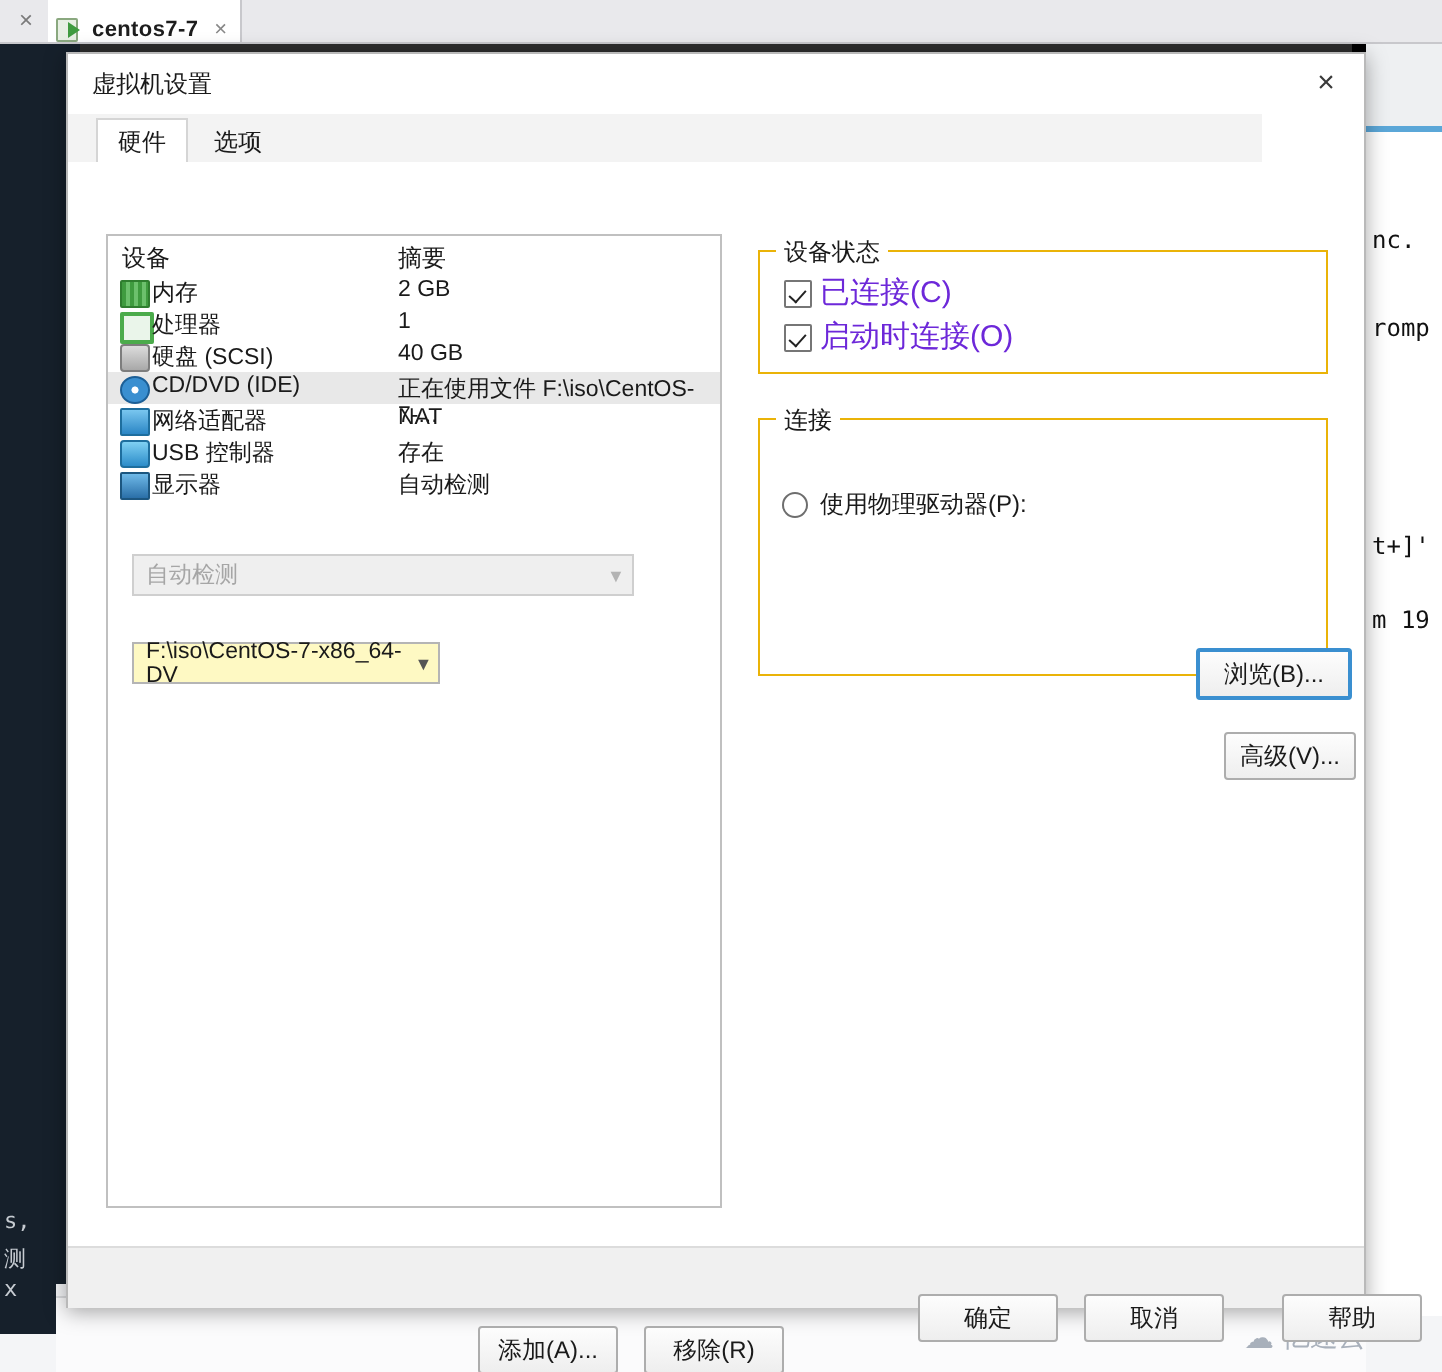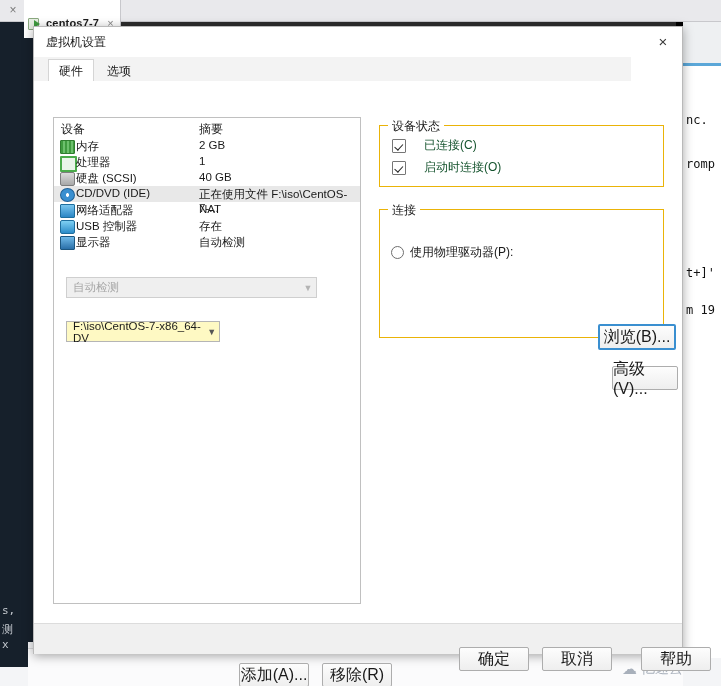--- a/index.html
+++ b/index.html
@@ -20,24 +20,24 @@
     background: #e9e9ec;
     border-bottom: 1px solid #c8c8cc;
   }
   .bg-tab-closeall {
     position: absolute; left: 6px; top: 3px;
     width: 14px; height: 14px;
     color: #7a7a7a; font-size: 12px; line-height: 14px; text-align: center;
   }
   .bg-tab {
     position: absolute; left: 24px; top: 0px;
-    height: 21px; padding: 17px 6px 0 4px;
+    height: 21px; padding: 0 6px 0 4px;
     background: #ffffff;
     border-right: 1px solid #c8c8cc;
-    display: flex; align-items: flex-start; gap: 5px;
+    display: flex; align-items: flex-end; gap: 5px;
     font-size: 11px; color: #1d1d1d;
   }
   .bg-tab-icon {
     width: 13px; height: 13px; position: relative; flex: none;
   }
   .bg-tab-icon .sq {
     position:absolute; left:0; top:1px; width:9px; height:10px;
     border: 1px solid #8aa87f; background: #e7efe3; border-radius: 1px;
   }
   .bg-tab-icon .tri {
@@ -198,22 +198,22 @@
     position: absolute; border: 1px solid #eab308; background: #ffffff;
   }
   .group-title {
     position: absolute; top: -8px; left: 8px; padding: 0 4px;
     background: #ffffff; font-size: 12px; color: #1a1a1a;
   }
   .grp-status { left: 345px; top: 44px; width: 283px; height: 60px; }
   .grp-conn   { left: 345px; top: 128px; width: 283px; height: 127px; }
 
   .chk-row {
-    position: absolute; left: 12px; font-size: 12px; color: #14532d;
-    display: flex; align-items: center; gap: 18px;
+    position: absolute; left: 12px; font-size: 15px; color: #6d28d9;
+    display: flex; align-items: center; gap: 4px;
   }
   .chk {
     width: 12px; height: 12px; border: 1px solid #767676; background:#fff;
     position: relative; flex: none; border-radius: 1px;
   }
   .chk.on::after {
     content:""; position:absolute; left:2px; top:5px;
     width: 4px; height: 7px; border: solid #222; border-width: 0 1.6px 1.6px 0;
     transform: rotate(42deg) translate(-1px,-3px);
   }
@@ -243,21 +243,21 @@
     font-size: 9px; color:#555;
   }
   .combo.disabled .arrow { color:#b3b3b3; }
   .cb-phys { left: 32px; top: 196px; width: 243px; }
   .cb-iso  { left: 32px; top: 240px; width: 146px; }
 
   .btn {
     position: absolute; height: 22px;
     background: linear-gradient(#fdfdfd,#eeeeee);
     border: 1px solid #adadad; border-radius: 2px;
-    font-size: 16px; color: #1a1a1a;
+    font-size: 12px; color: #1a1a1a;
     display: flex; align-items: center; justify-content: center;
   }
   .btn.focus { border: 2px solid #3a8fd0; }
   .btn-browse { left: 564px; top: 243px; width: 74px; height: 22px; }
   .btn-adv    { left: 578px; top: 285px; width: 64px; }
   .btn-add    { left: 205px; top: 582px; width: 68px; }
   .btn-remove { left: 288px; top: 582px; width: 68px; }
 
   .footer {
     position: absolute; left: 0; top: 596px; width: 648px; height: 30px;

